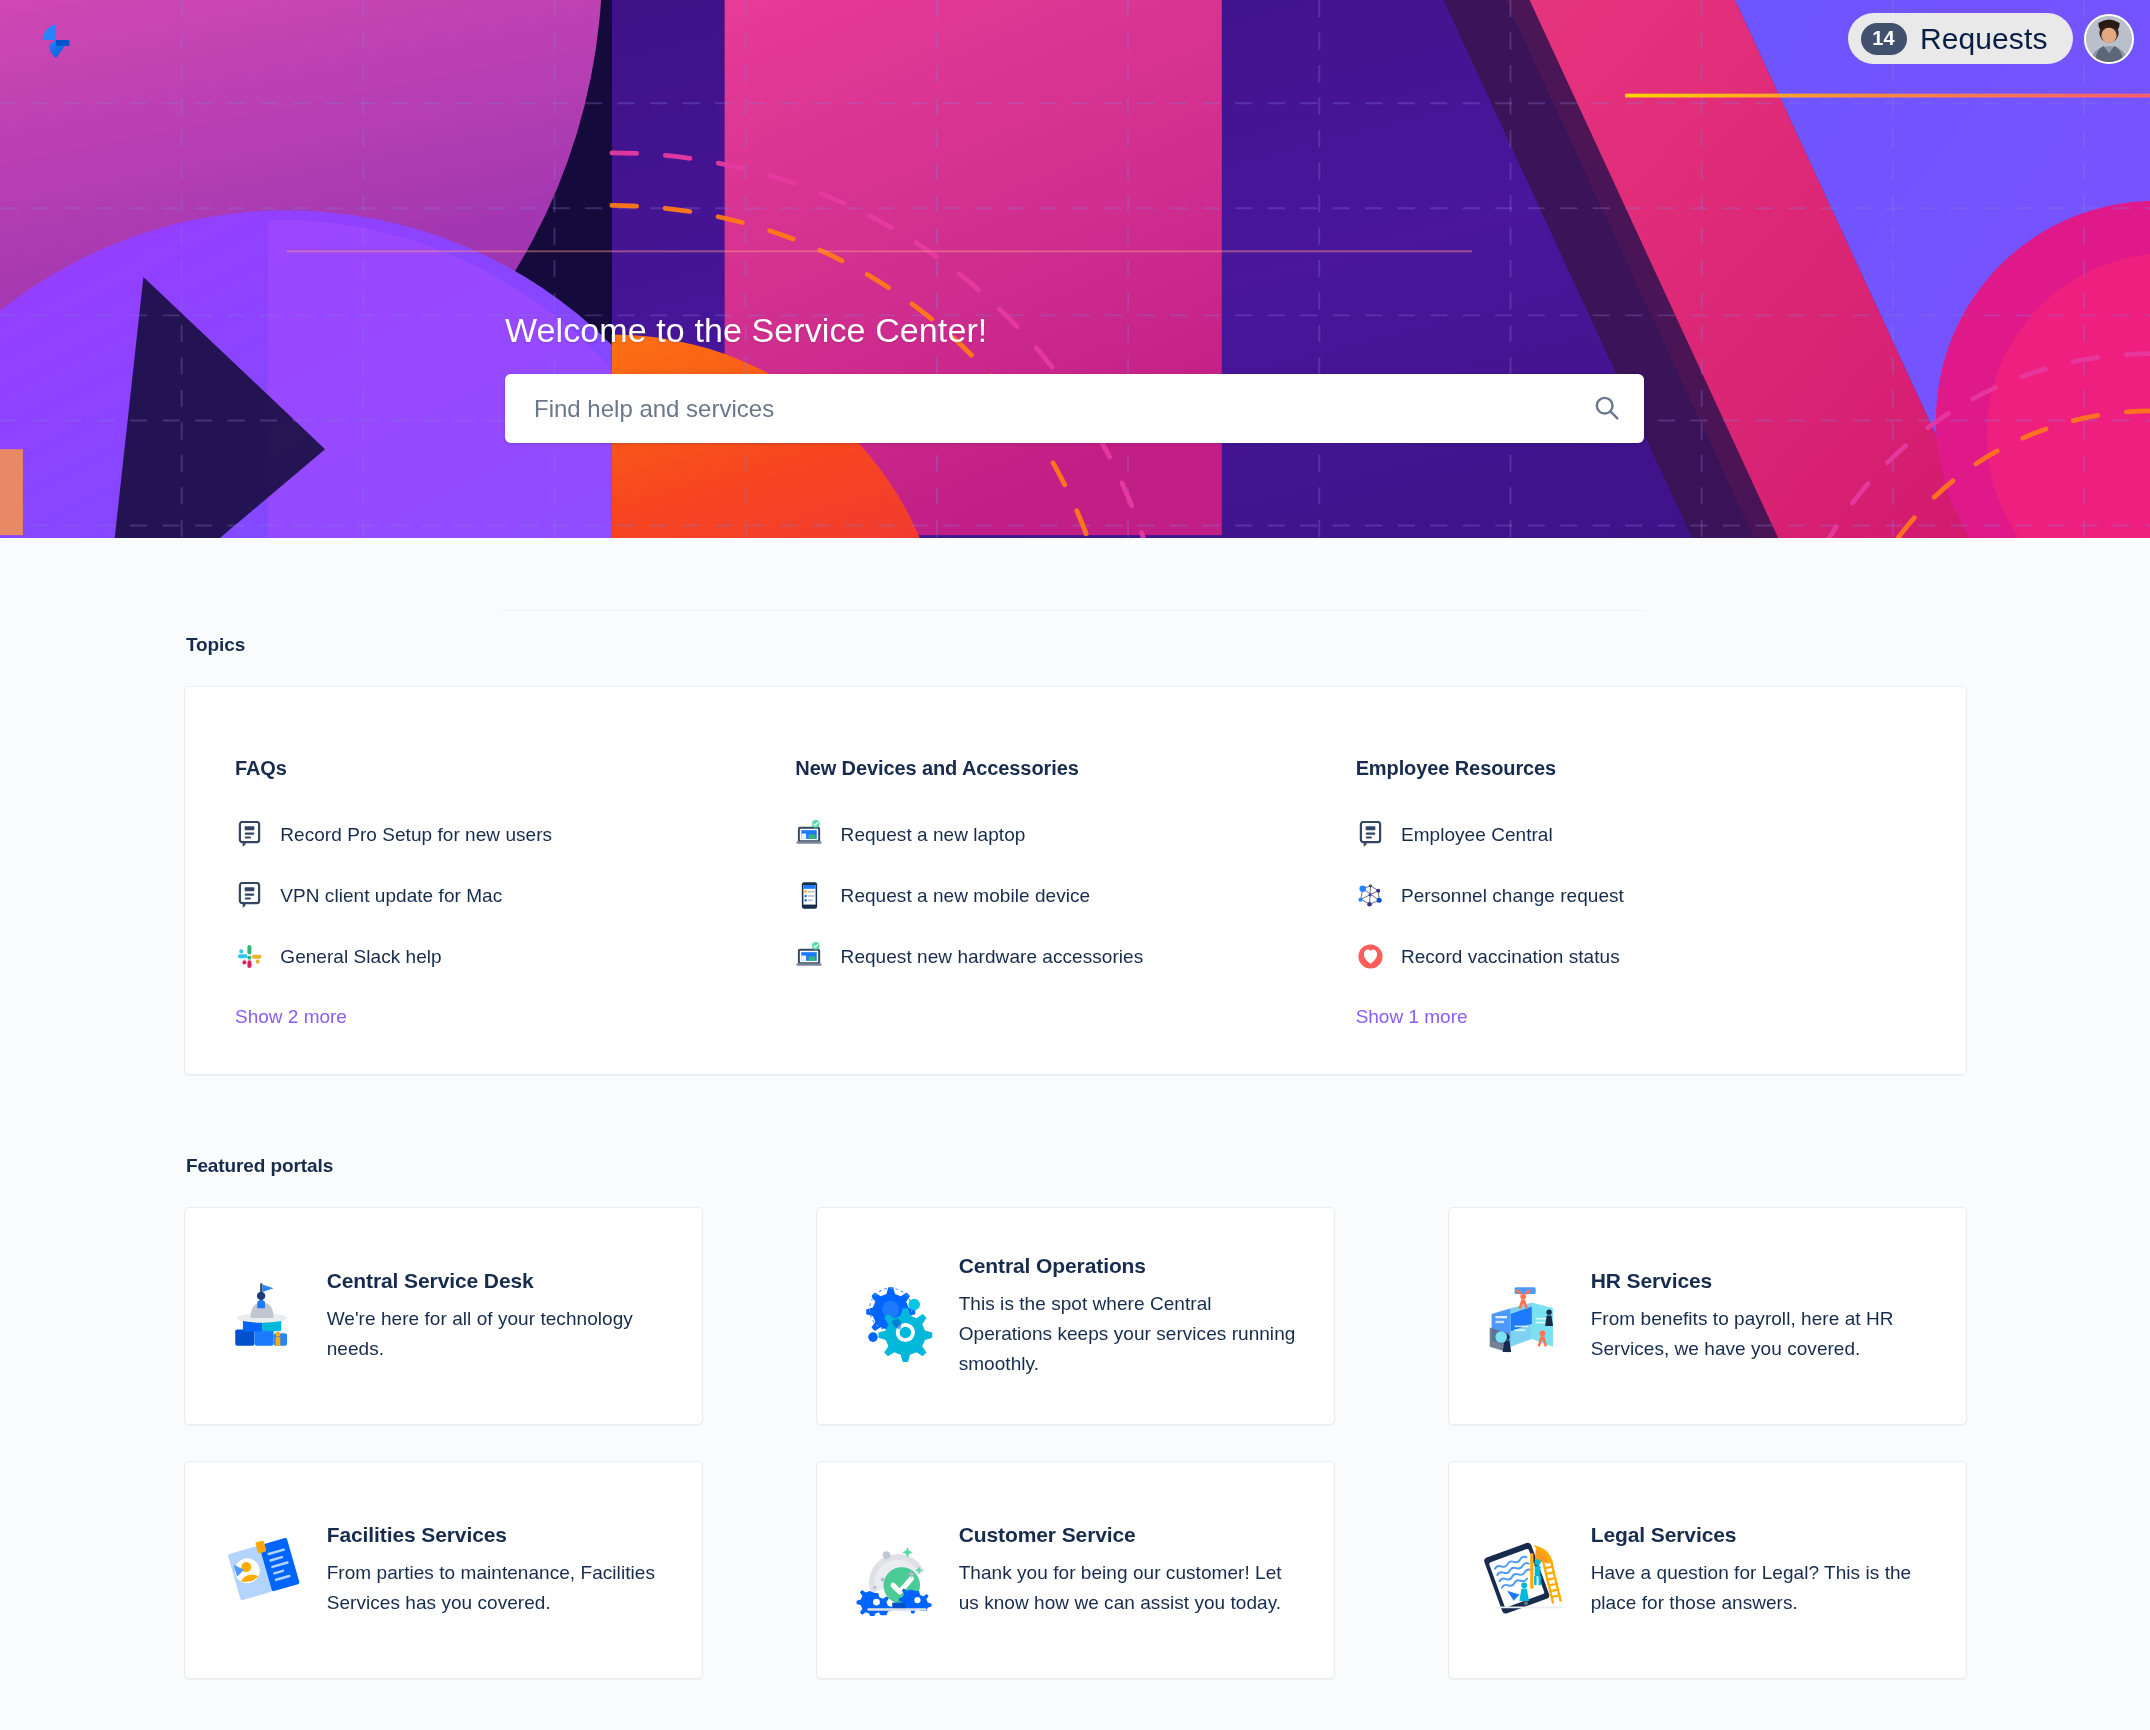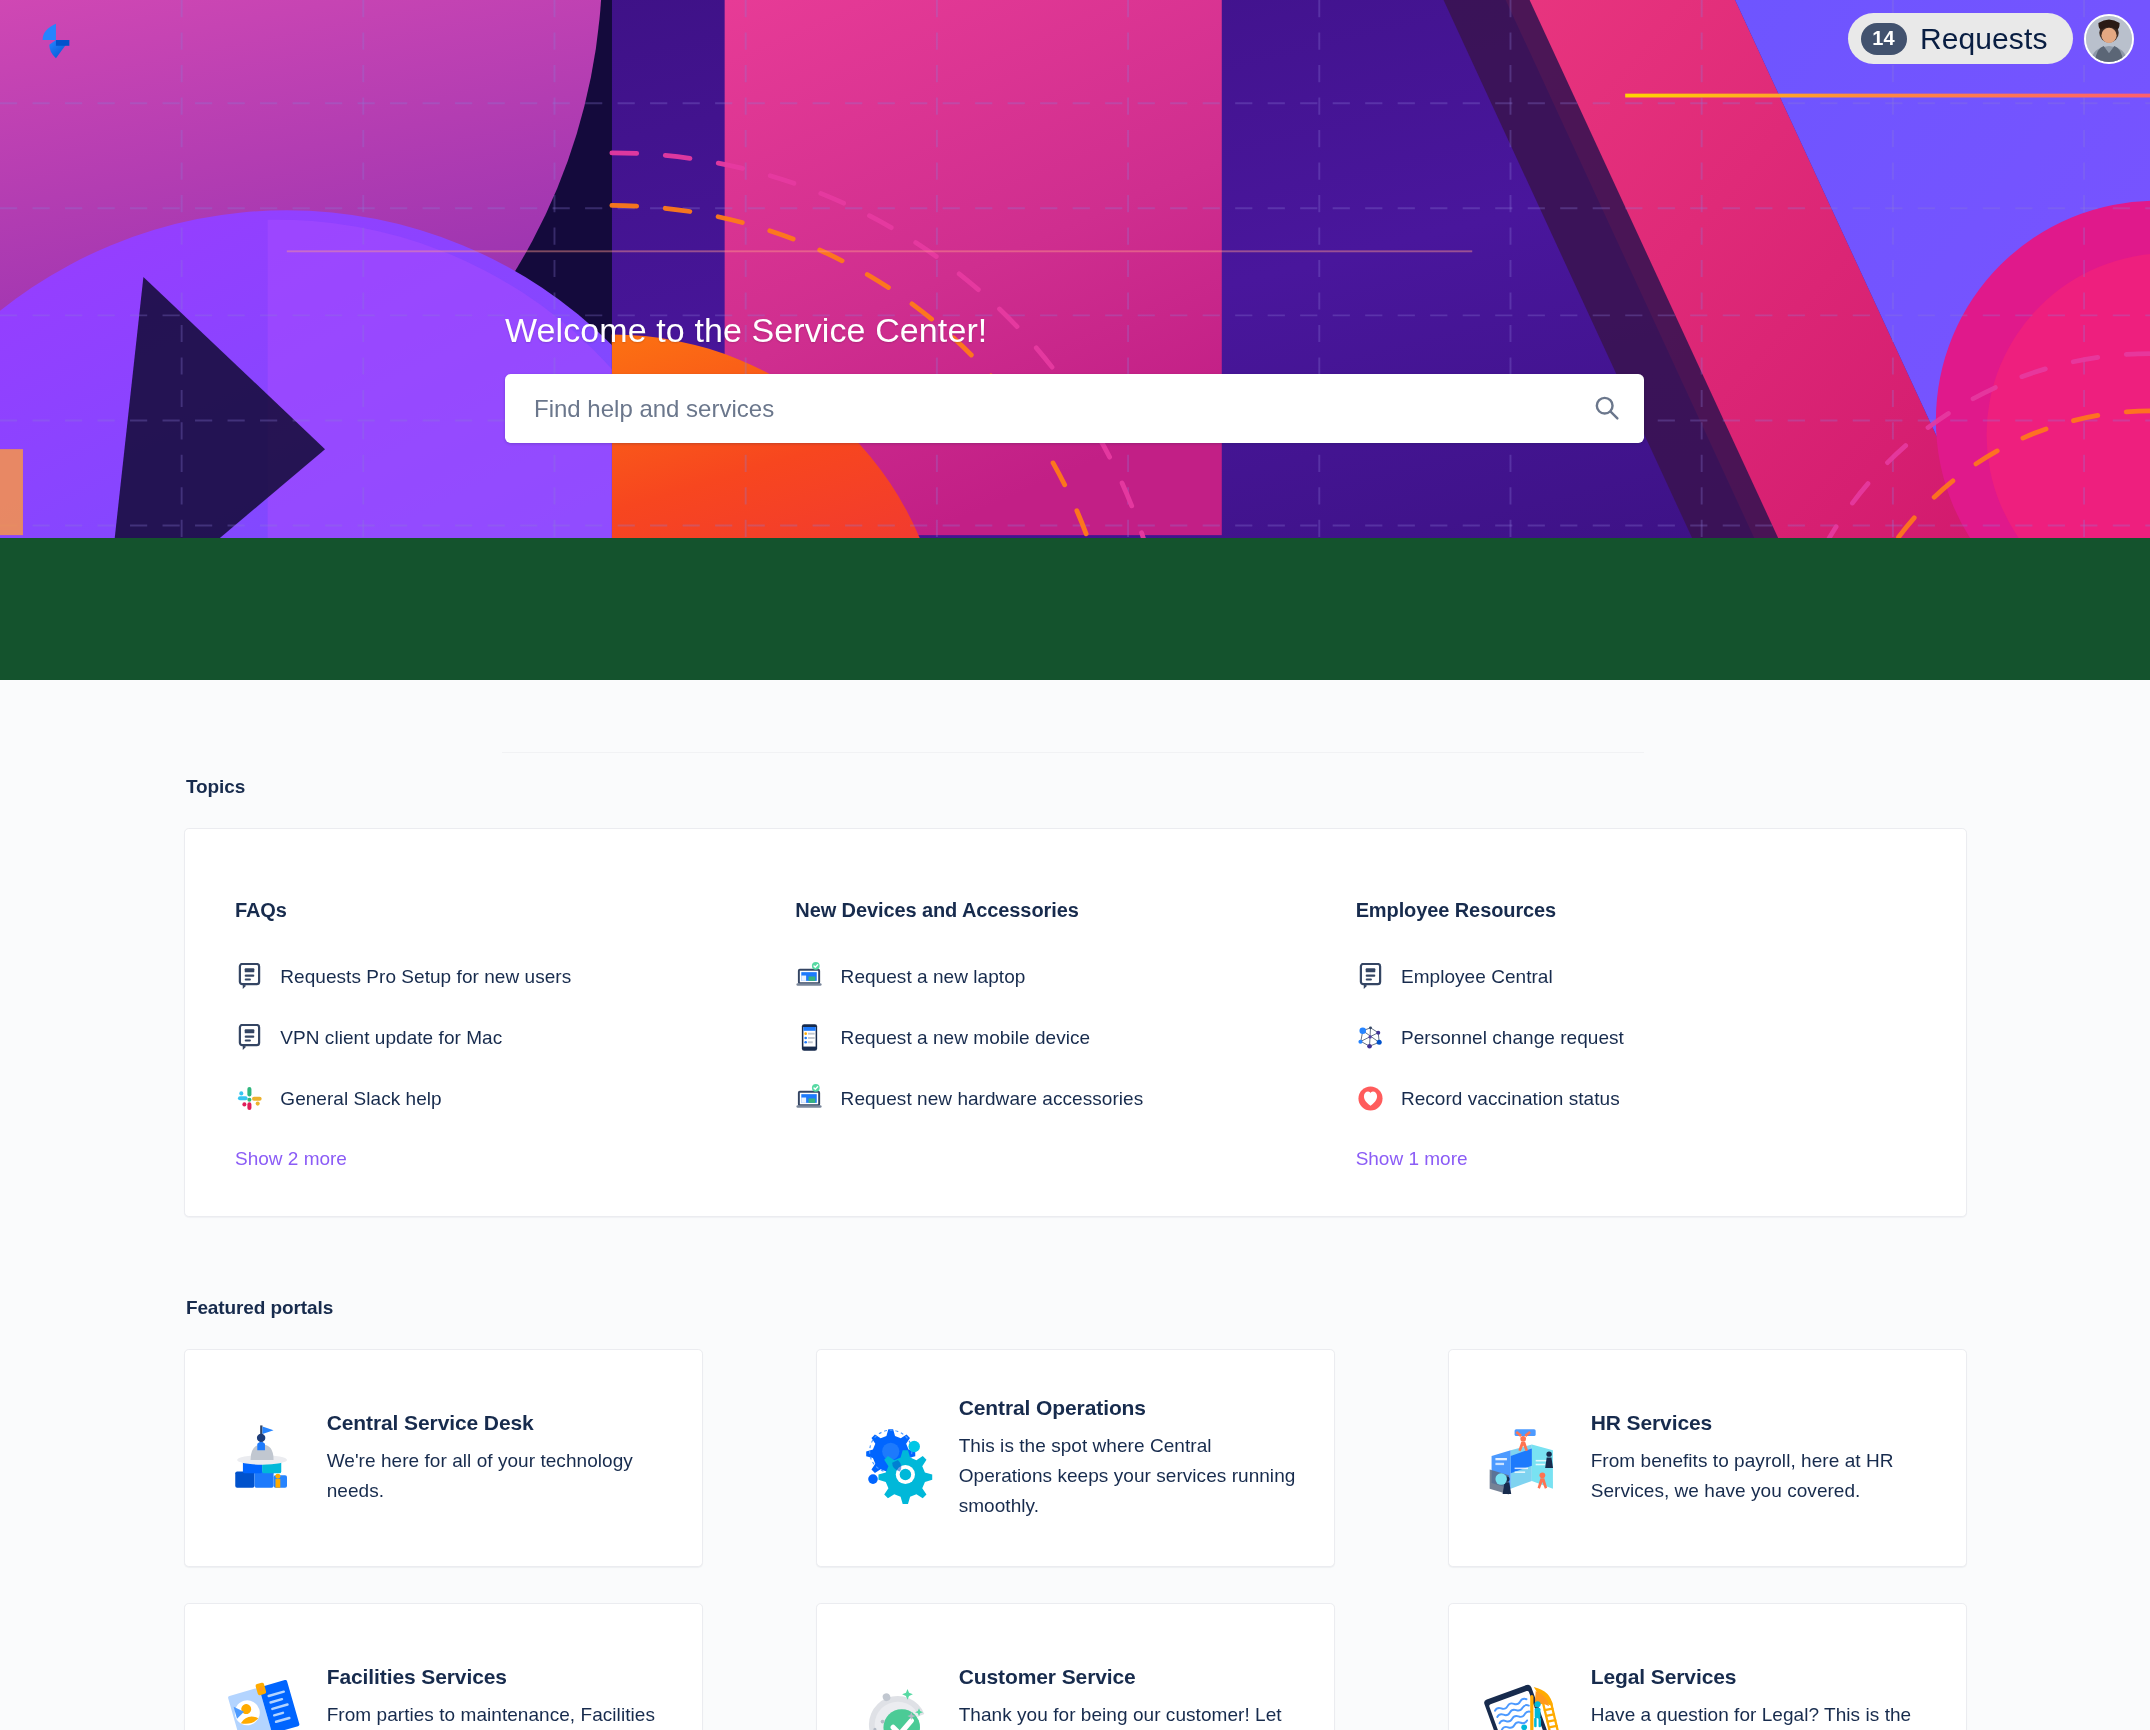--- a/index.html
+++ b/index.html
@@ -10,23 +10,23 @@
     overflow: hidden;
     background: #ffffff;
     font-family: "Liberation Sans", sans-serif;
     -webkit-font-smoothing: antialiased;
   }
 
   
   .hero {
     position: relative;
     width: 2151px;
-    height: 680px;
+    height: 538px;
     overflow: hidden;
-    background: #14532d;
+    background: #0c4a6e;
   }
 
   .hero-bg { position: absolute; inset: 0; overflow: hidden; }
 
   .hero-bg svg { position: absolute; top: 0; left: 0; width: 2151px; height: 538px; display: block; }
 
   
   .logo {
     position: absolute;
     left: 32.5px; top: 19px;
@@ -419,21 +419,21 @@
           <li class="topic-item">
             <span class="topic-icon">
               <svg width="25" height="27" viewBox="0 0 26 28" xmlns="http://www.w3.org/2000/svg">
                 <rect x="3" y="1" width="20" height="21" rx="2.5" fill="none" stroke="#344563" stroke-width="2.3"></rect>
                 <path d="M6 22 L6 27 L9.5 23.5 Z" fill="#344563"></path>
                 <rect x="8" y="5.5" width="10" height="4.2" rx="1" fill="#344563"></rect>
                 <rect x="8" y="12" width="10" height="2.2" rx="1.1" fill="#344563"></rect>
                 <rect x="8" y="16" width="6.5" height="2.2" rx="1.1" fill="#344563"></rect>
               </svg>
             </span>
-            <span class="topic-label">Requests Pro Setup for new users</span>
+            <span class="topic-label">Record Pro Setup for new users</span>
           </li>
           <li class="topic-item">
             <span class="topic-icon">
               <svg width="25" height="27" viewBox="0 0 26 28" xmlns="http://www.w3.org/2000/svg">
                 <rect x="3" y="1" width="20" height="21" rx="2.5" fill="none" stroke="#344563" stroke-width="2.3"></rect>
                 <path d="M6 22 L6 27 L9.5 23.5 Z" fill="#344563"></path>
                 <rect x="8" y="5.5" width="10" height="4.2" rx="1" fill="#344563"></rect>
                 <rect x="8" y="12" width="10" height="2.2" rx="1.1" fill="#344563"></rect>
                 <rect x="8" y="16" width="6.5" height="2.2" rx="1.1" fill="#344563"></rect>
               </svg>

